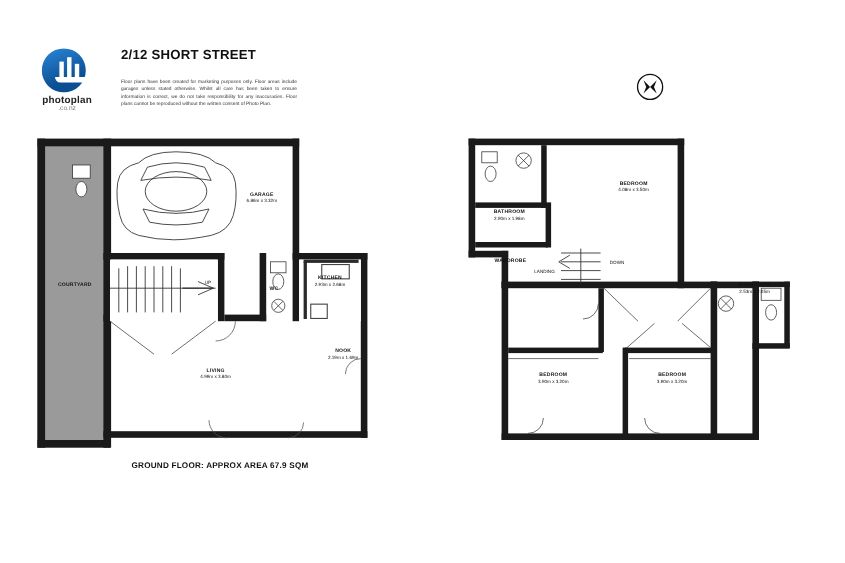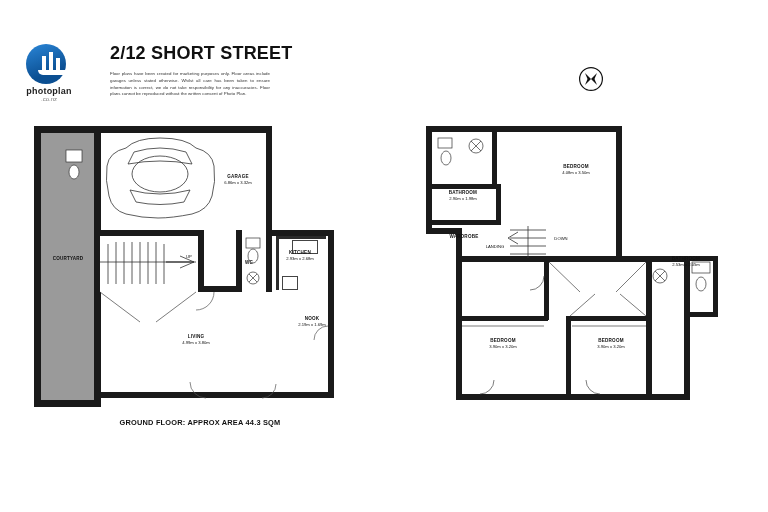--- a/index.html
+++ b/index.html
@@ -4,36 +4,36 @@
 <style>
   html,body{margin:0;padding:0;}
   body{
     width:768px;height:512px;background:#ffffff;
     font-family:"Liberation Sans", sans-serif;
     color:#111;position:relative;overflow:hidden;
   }
   .page{position:absolute;left:0;top:0;width:768px;height:512px;}
 
   
-  .logo{position:absolute;left:18px;top:44px;width:62px;height:62px;}
+  .logo{position:absolute;left:30px;top:44px;width:62px;height:62px;}
   .logo-disc{
     position:absolute;left:8px;top:0;width:40px;height:40px;border-radius:50%;
     background:#0e5fa8;
     background-image:linear-gradient(160deg,#2a86d8 0%,#0b4f92 70%);
   }
   .logo-bar{position:absolute;background:#ffffff;}
   .logo-b1{left:16px;top:12px;width:4px;height:14px;}
   .logo-b2{left:23px;top:8px;width:4px;height:18px;}
   .logo-b3{left:30px;top:14px;width:4px;height:12px;}
   .logo-base{position:absolute;left:12px;top:26px;width:30px;height:5px;background:#ffffff;border-radius:0 0 12px 12px;}
   .logo-text{position:absolute;left:0;top:42px;width:62px;text-align:center;font-size:9px;color:#3a3a3a;letter-spacing:.2px;}
   .logo-text b{font-weight:bold;color:#222;}
   .logo-sub{position:absolute;left:0;top:52px;width:62px;text-align:center;font-size:6px;color:#7b7b7b;}
 
-  .title{position:absolute;left:110px;top:43px;font-size:18px;font-weight:bold;letter-spacing:.2px;}
+  .title{position:absolute;left:110px;top:43px;font-size:12px;font-weight:bold;letter-spacing:.2px;}
   .subtitle{position:absolute;left:110px;top:59px;font-size:8.5px;font-weight:bold;letter-spacing:.1px;}
   .disclaimer{position:absolute;left:110px;top:71px;width:160px;font-size:4.4px;line-height:1.55;color:#333;text-align:justify;}
 
   
   .compass{position:absolute;left:578px;top:66px;width:26px;height:26px;}
   .compass circle{fill:#fff;stroke:#111;stroke-width:1.2;}
   .compass .blade{fill:#111;}
 
   
   .plan{position:absolute;}
@@ -168,21 +168,21 @@
     </div>
     <div class="lbl" style="left:136px;top:208px;width:60px;">
       <b>LIVING</b><br>
       <span>4.99m x 3.80m</span>
     </div>
     <div class="lbl" style="left:148px;top:128px;width:22px;">
       <span>UP</span>
     </div>
   </div>
 
-  <div class="caption" style="left:90px;top:418px;width:220px;">GROUND FLOOR: APPROX AREA 44.3 SQM</div>
+  <div class="caption" style="left:90px;top:418px;width:220px;">GROUND FLOOR: APPROX AREA 67.9 SQM</div>
 
   <div class="plan" style="left:420px;top:126px;width:300px;height:280px;">
 
     <div class="wall" style="left:6px;top:0px;width:196px;height:6px;"></div>
     <div class="wall" style="left:6px;top:0px;width:6px;height:108px;"></div>
     <div class="wall" style="left:6px;top:102px;width:36px;height:6px;"></div>
     <div class="wall" style="left:36px;top:102px;width:6px;height:34px;"></div>
     <div class="wall" style="left:36px;top:130px;width:196px;height:6px;"></div>
     <div class="wall" style="left:196px;top:0px;width:6px;height:136px;"></div>
     <div class="wall" style="left:226px;top:130px;width:6px;height:144px;"></div>

